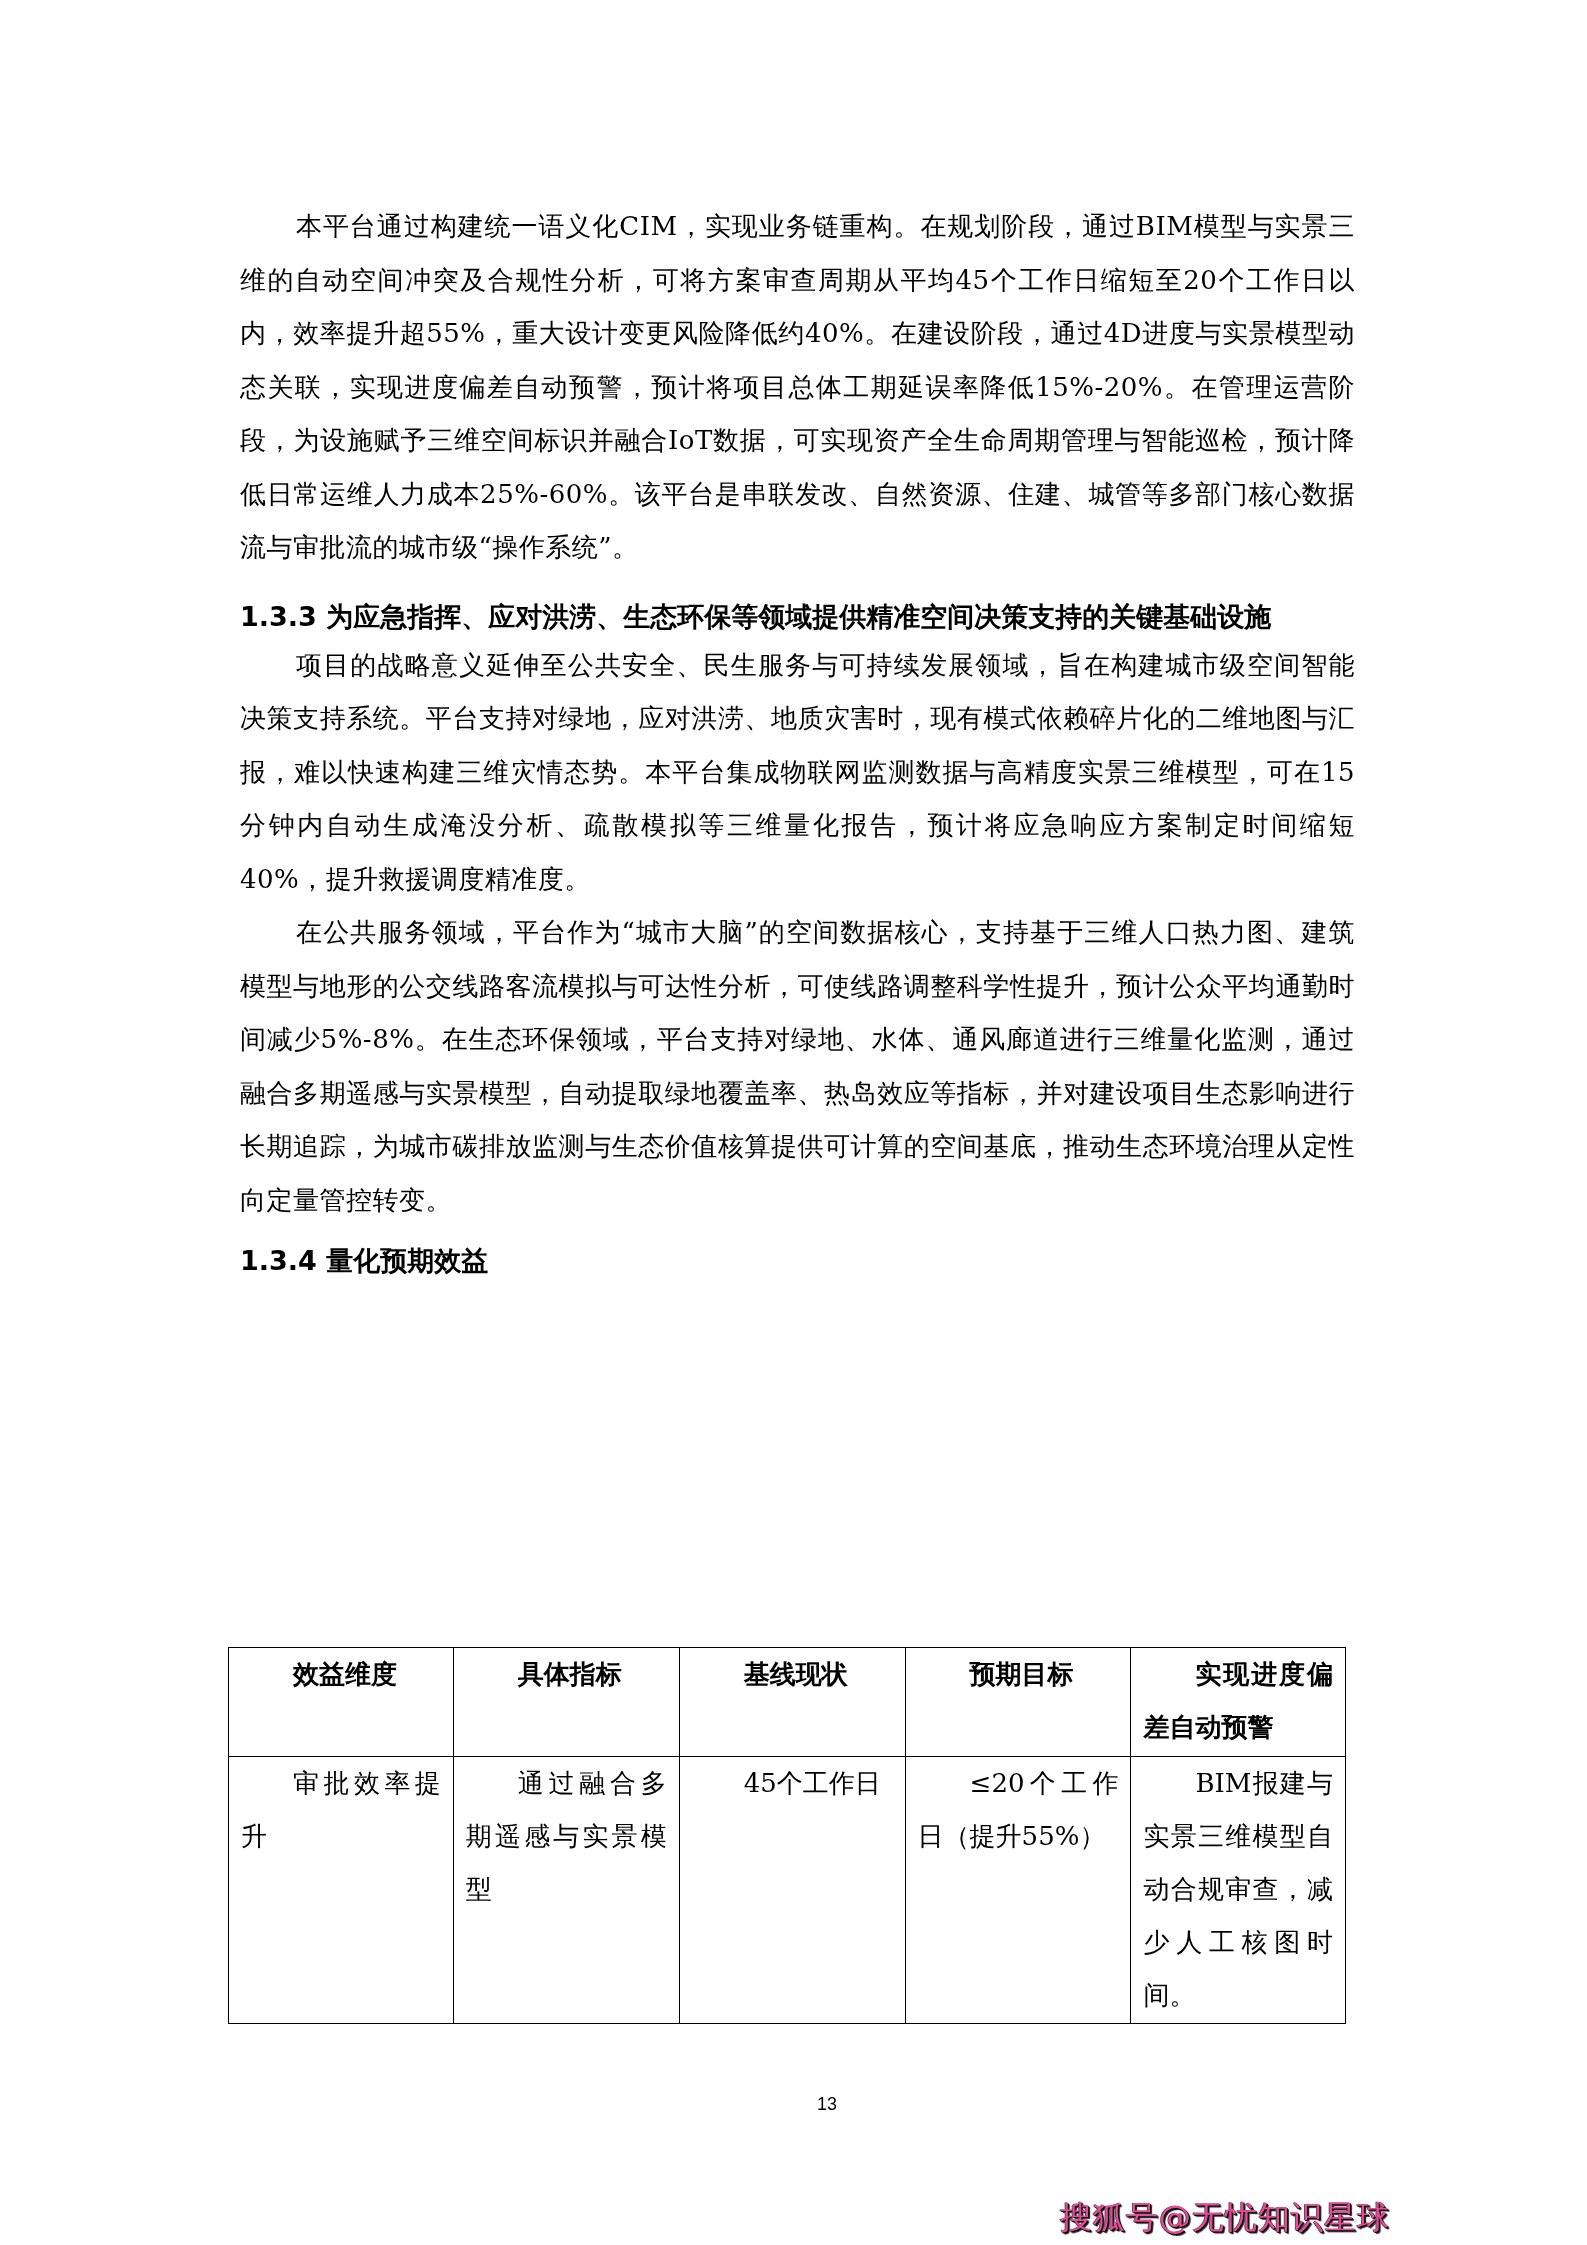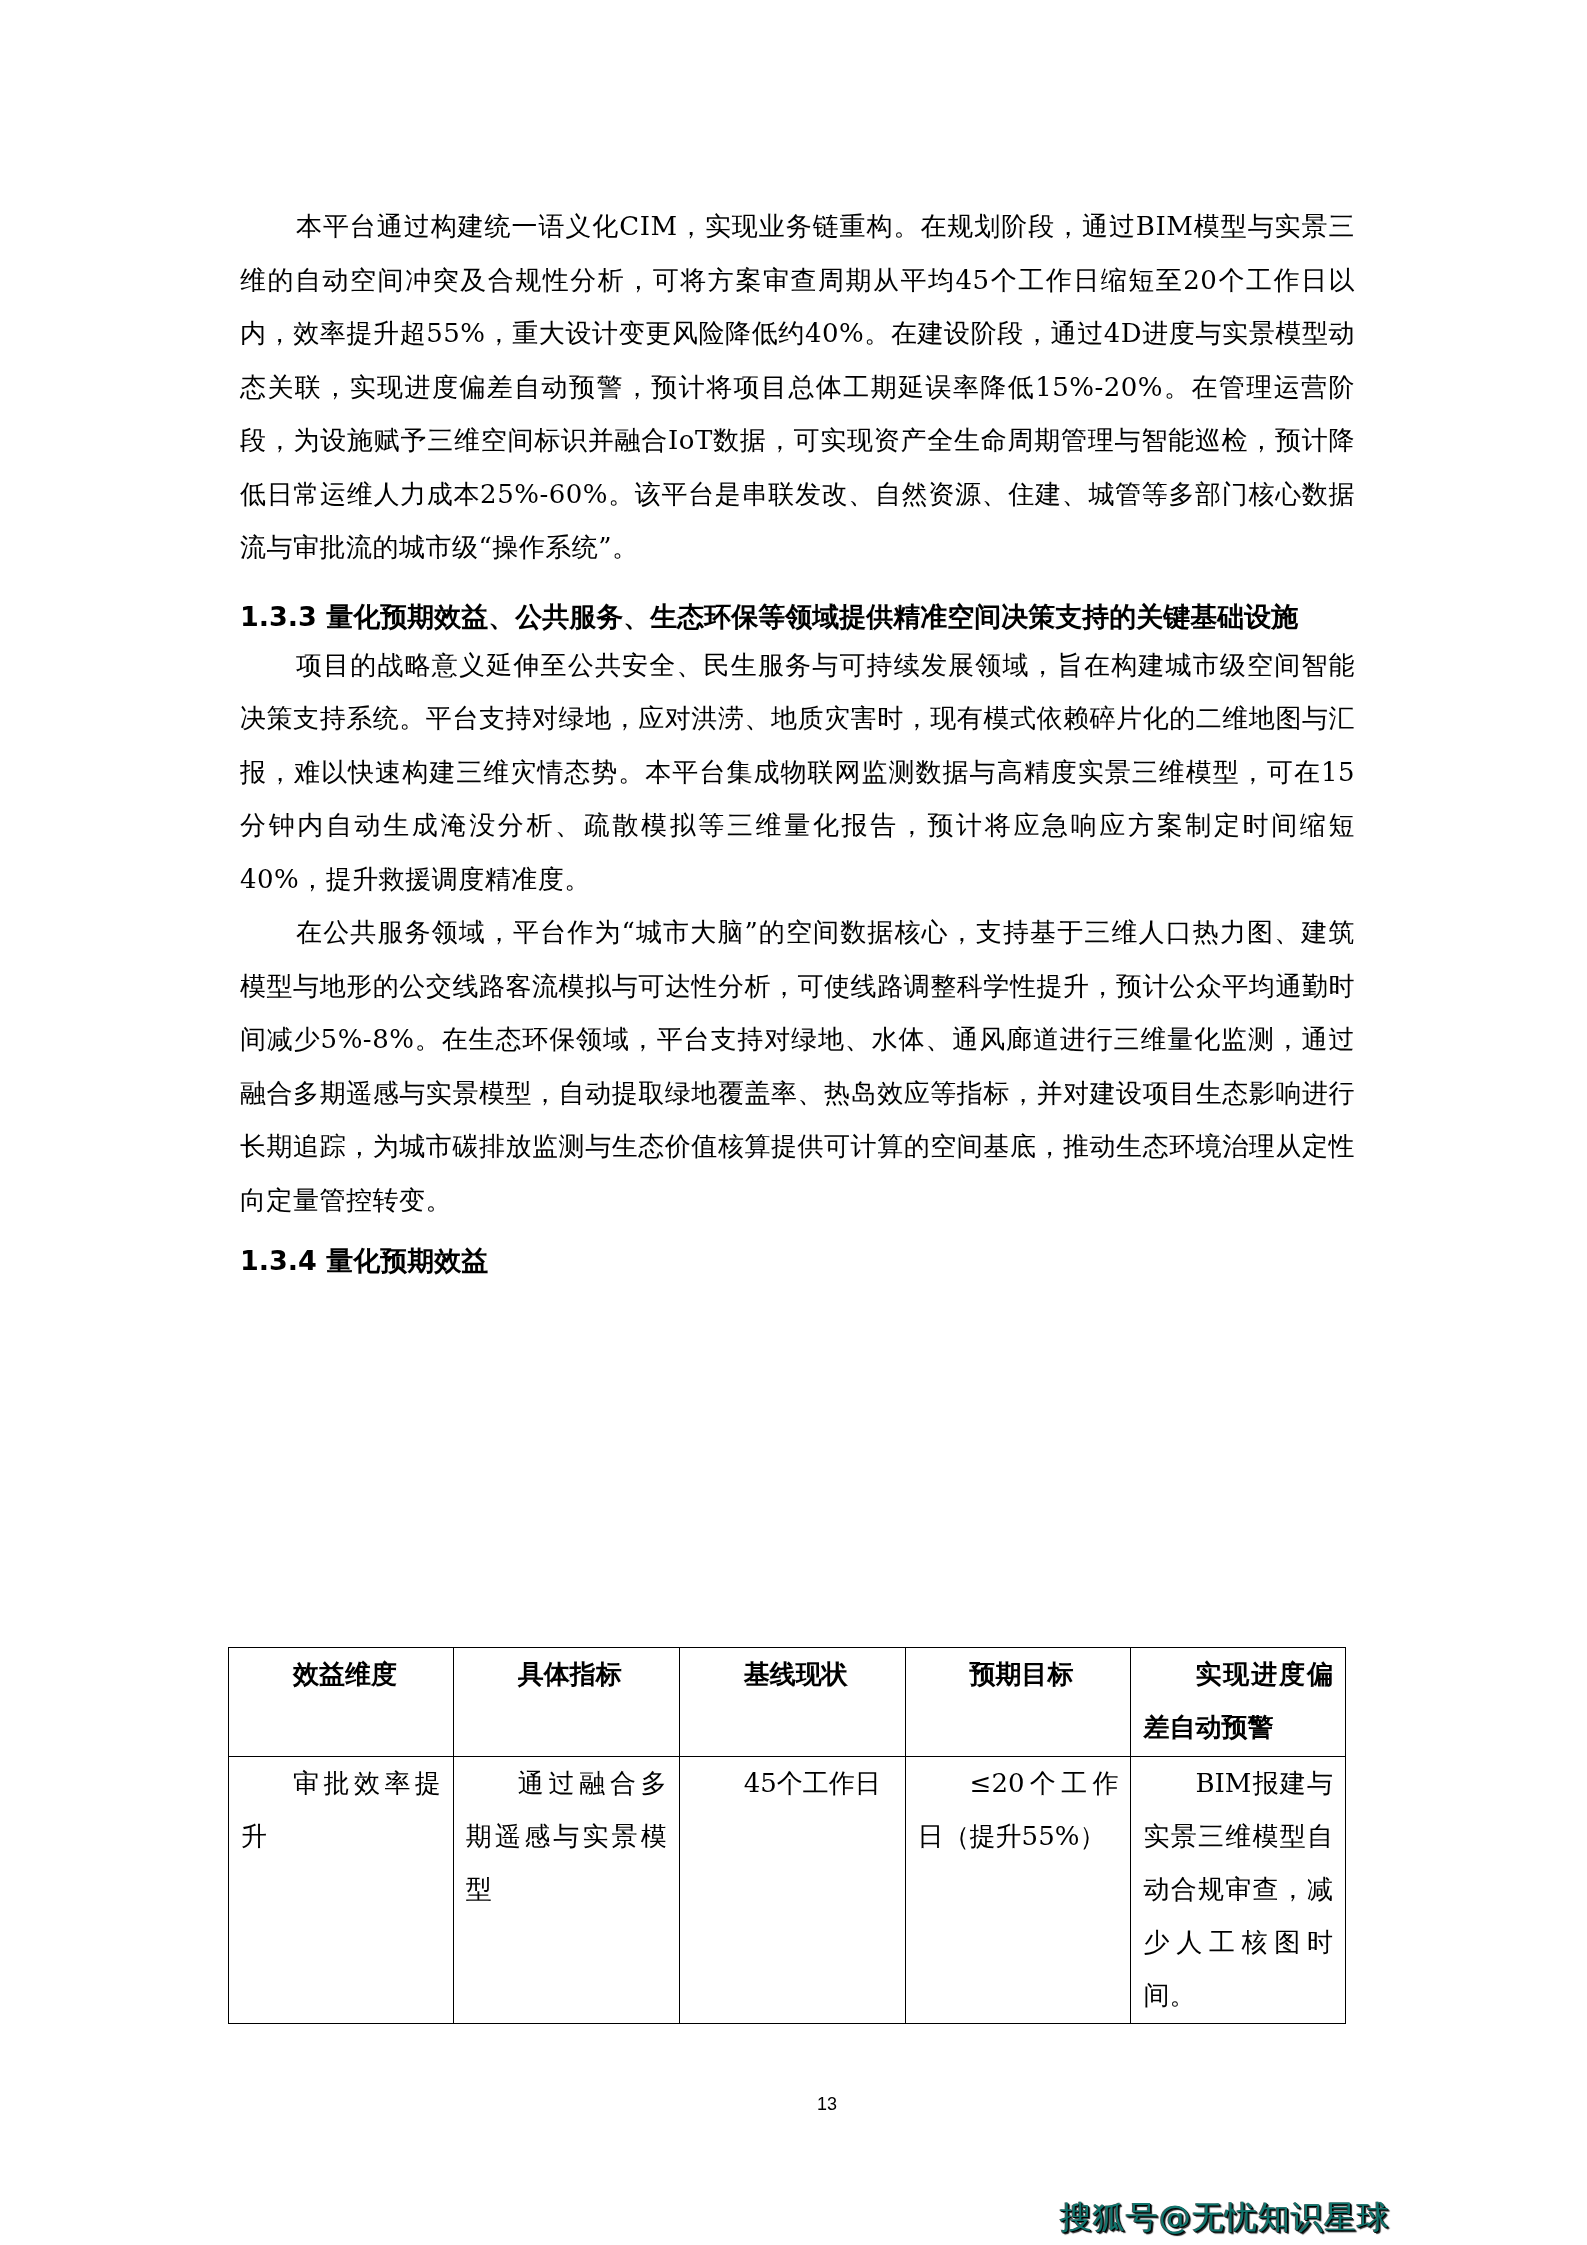--- a/index.html
+++ b/index.html
@@ -49,33 +49,33 @@
   .c3 { width: 193px; }
   .c4 { width: 193px; }
   .c5 { width: 182px; }
   .bold { font-weight: bold; }
   .page-num {
     position: absolute; left: 817px; top: 2094px;
     font-family: "Liberation Sans", sans-serif; font-size: 18px;
   }
   .watermark {
     position: absolute; left: 1060px; top: 2196px;
-    font-family: "DejaVu Sans", sans-serif; font-size: 32px; color: #0f766e;
+    font-family: "DejaVu Sans", sans-serif; font-size: 32px; color: #ec4899;
     text-shadow: 1px 1px 0 #000, -1px 0 0 #555, 0 1px 0 #333, 2px 2px 1px #222;
     letter-spacing: 1px;
   }
 </style>
 </head>
 <body>
 
 <div class="page">
   <div class="content">
     <p class="para">本平台通过构建统一语义化CIM，实现业务链重构。在规划阶段，通过BIM模型与实景三维的自动空间冲突及合规性分析，可将方案审查周期从平均45个工作日缩短至20个工作日以内，效率提升超55%，重大设计变更风险降低约40%。在建设阶段，通过4D进度与实景模型动态关联，实现进度偏差自动预警，预计将项目总体工期延误率降低15%-20%。在管理运营阶段，为设施赋予三维空间标识并融合IoT数据，可实现资产全生命周期管理与智能巡检，预计降低日常运维人力成本25%-60%。该平台是串联发改、自然资源、住建、城管等多部门核心数据流与审批流的城市级“操作系统”。</p>
 
-    <h3 class="heading h1">1.3.3 量化预期效益、公共服务、生态环保等领域提供精准空间决策支持的关键基础设施</h3>
+    <h3 class="heading h1">1.3.3 为应急指挥、应对洪涝、生态环保等领域提供精准空间决策支持的关键基础设施</h3>
     <p class="para">项目的战略意义延伸至公共安全、民生服务与可持续发展领域，旨在构建城市级空间智能决策支持系统。平台支持对绿地，应对洪涝、地质灾害时，现有模式依赖碎片化的二维地图与汇报，难以快速构建三维灾情态势。本平台集成物联网监测数据与高精度实景三维模型，可在15分钟内自动生成淹没分析、疏散模拟等三维量化报告，预计将应急响应方案制定时间缩短40%，提升救援调度精准度。</p>
     <p class="para">在公共服务领域，平台作为“城市大脑”的空间数据核心，支持基于三维人口热力图、建筑模型与地形的公交线路客流模拟与可达性分析，可使线路调整科学性提升，预计公众平均通勤时间减少5%-8%。在生态环保领域，平台支持对绿地、水体、通风廊道进行三维量化监测，通过融合多期遥感与实景模型，自动提取绿地覆盖率、热岛效应等指标，并对建设项目生态影响进行长期追踪，为城市碳排放监测与生态价值核算提供可计算的空间基底，推动生态环境治理从定性向定量管控转变。</p>
 
     <h3 class="heading h2">1.3.4 量化预期效益</h3>
   </div>
 
   <table class="metrics">
     <tbody>
         <tr>
       <th class="c1">效益维度</th>

